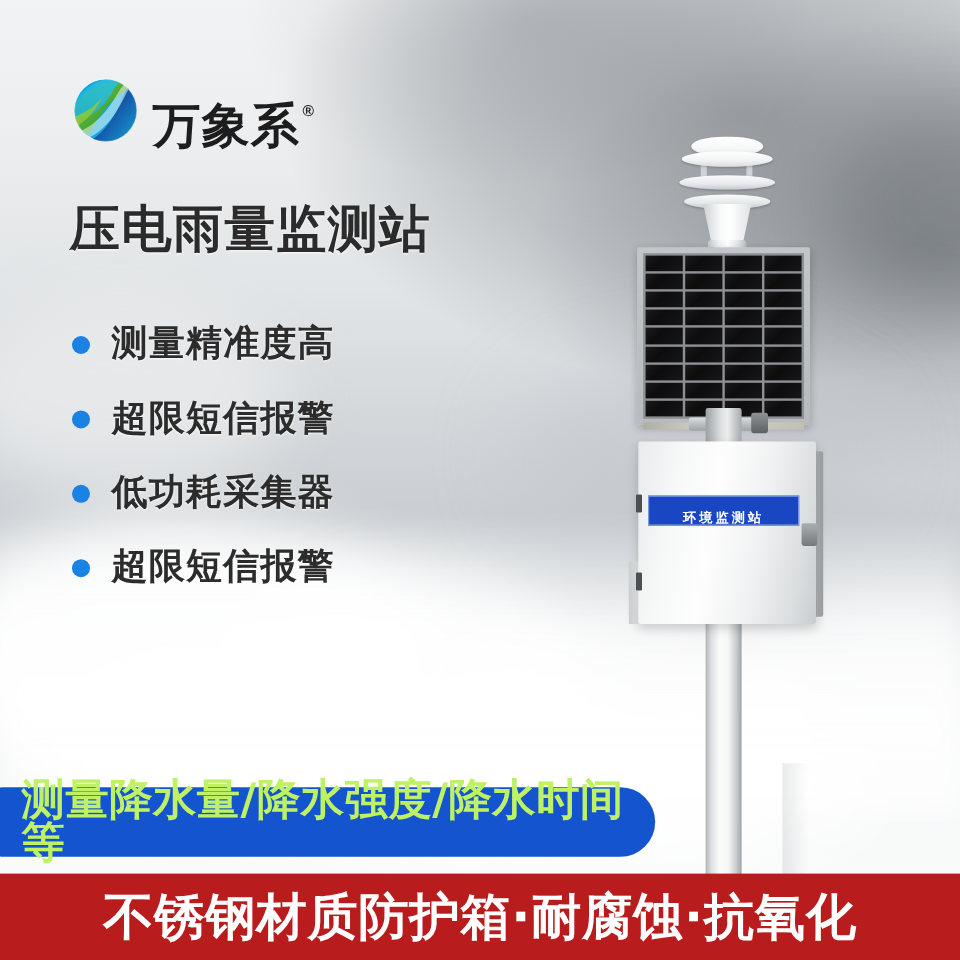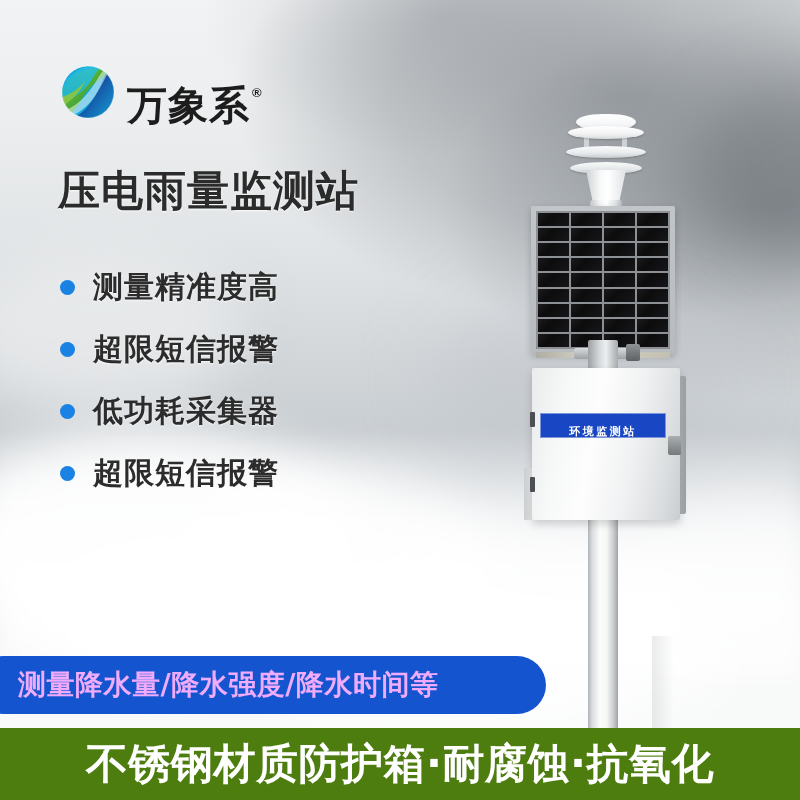--- a/index.html
+++ b/index.html
@@ -85,21 +85,21 @@
 
   
   .pill{
     position:absolute;left:-26px;top:656px;
     height:58px;width:572px;
     border-radius:29px;
     display:flex;align-items:center;
     box-sizing:border-box;padding-left:44px;
   }
   .pill-text{
-    font-size:28px;font-weight:bold;color:#f0abfc;
+    font-size:36px;font-weight:bold;color:#bef264;
     letter-spacing:0.5px;line-height:1;
     font-family:"DejaVu Sans","Liberation Sans",sans-serif;
   }
 
   
   .bottombar{
     position:absolute;left:0;right:0;bottom:0;
     height:72px;
     display:flex;align-items:center;justify-content:center;
   }
@@ -400,17 +400,17 @@
     <div class="feat">
       <span class="dot" style="background: rgb(26, 130, 226);"></span>
       <span class="feat-label">超限短信报警</span>
     </div>
   </div>
 
   <div class="pill" style="background: rgb(20, 85, 207);">
     <span class="pill-text">测量降水量/降水强度/降水时间等</span>
   </div>
 
-  <div class="bottombar" style="background: #4d7c0f; margin-top: 36px;">
+  <div class="bottombar" style="background: #b91c1c; margin-top: 36px;">
     <span class="bottombar-text">不锈钢材质防护箱·耐腐蚀·抗氧化</span>
   </div>
 
 </div>
 
 </body></html>

